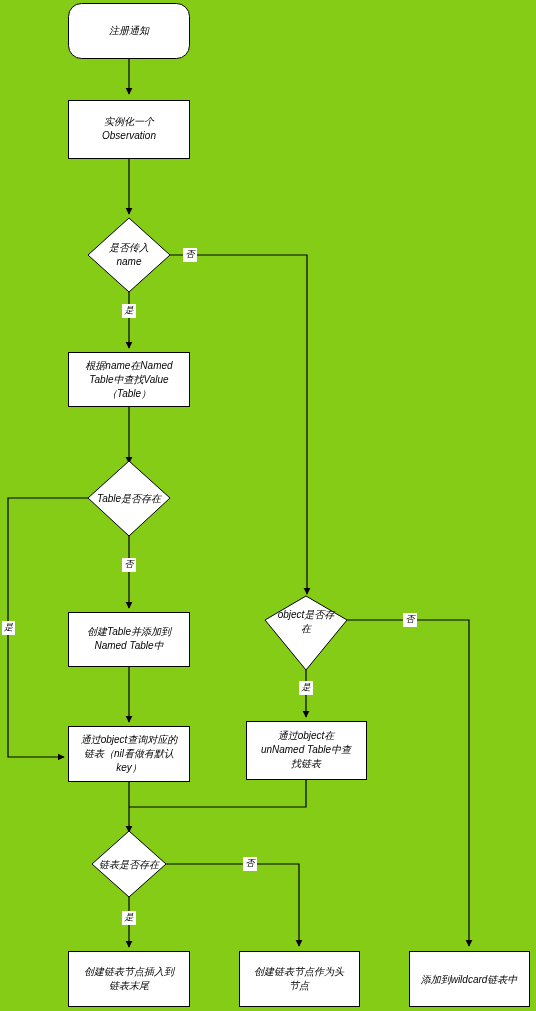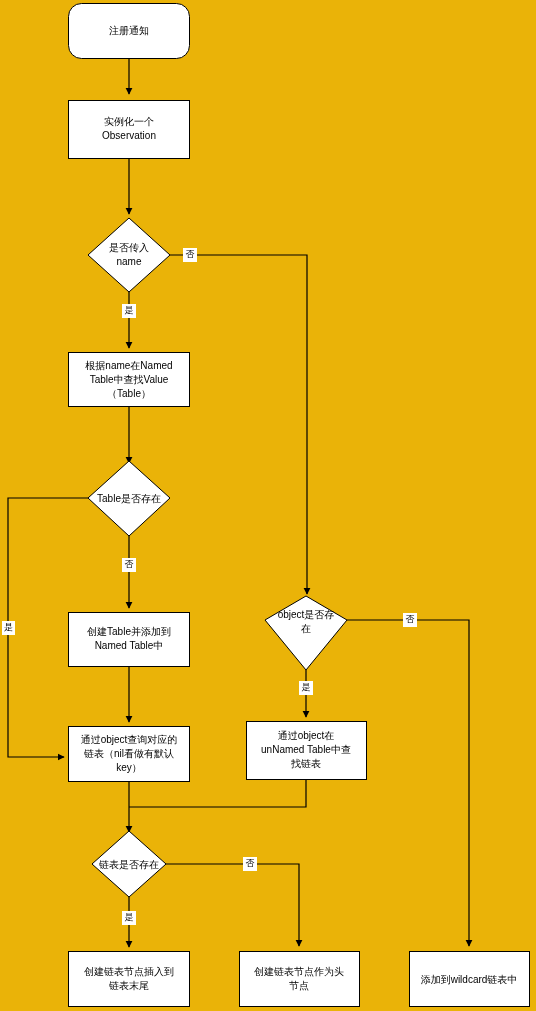--- a/index.html
+++ b/index.html
@@ -10,21 +10,22 @@
   body {
     width: 536px;
     height: 1011px;
     overflow: hidden;
     font-family: "Liberation Sans", "DejaVu Sans", sans-serif;
   }
   #flow-root {
     position: relative;
     width: 536px;
     height: 1011px;
-    background: #eab308;
+    background: #84cc16;
+    font-style: italic;
   }
   svg.flow {
     display: block;
     width: 536px;
     height: 1011px;
   }
   .shape {
     fill: #ffffff;
     stroke: #000000;
     stroke-width: 1;

